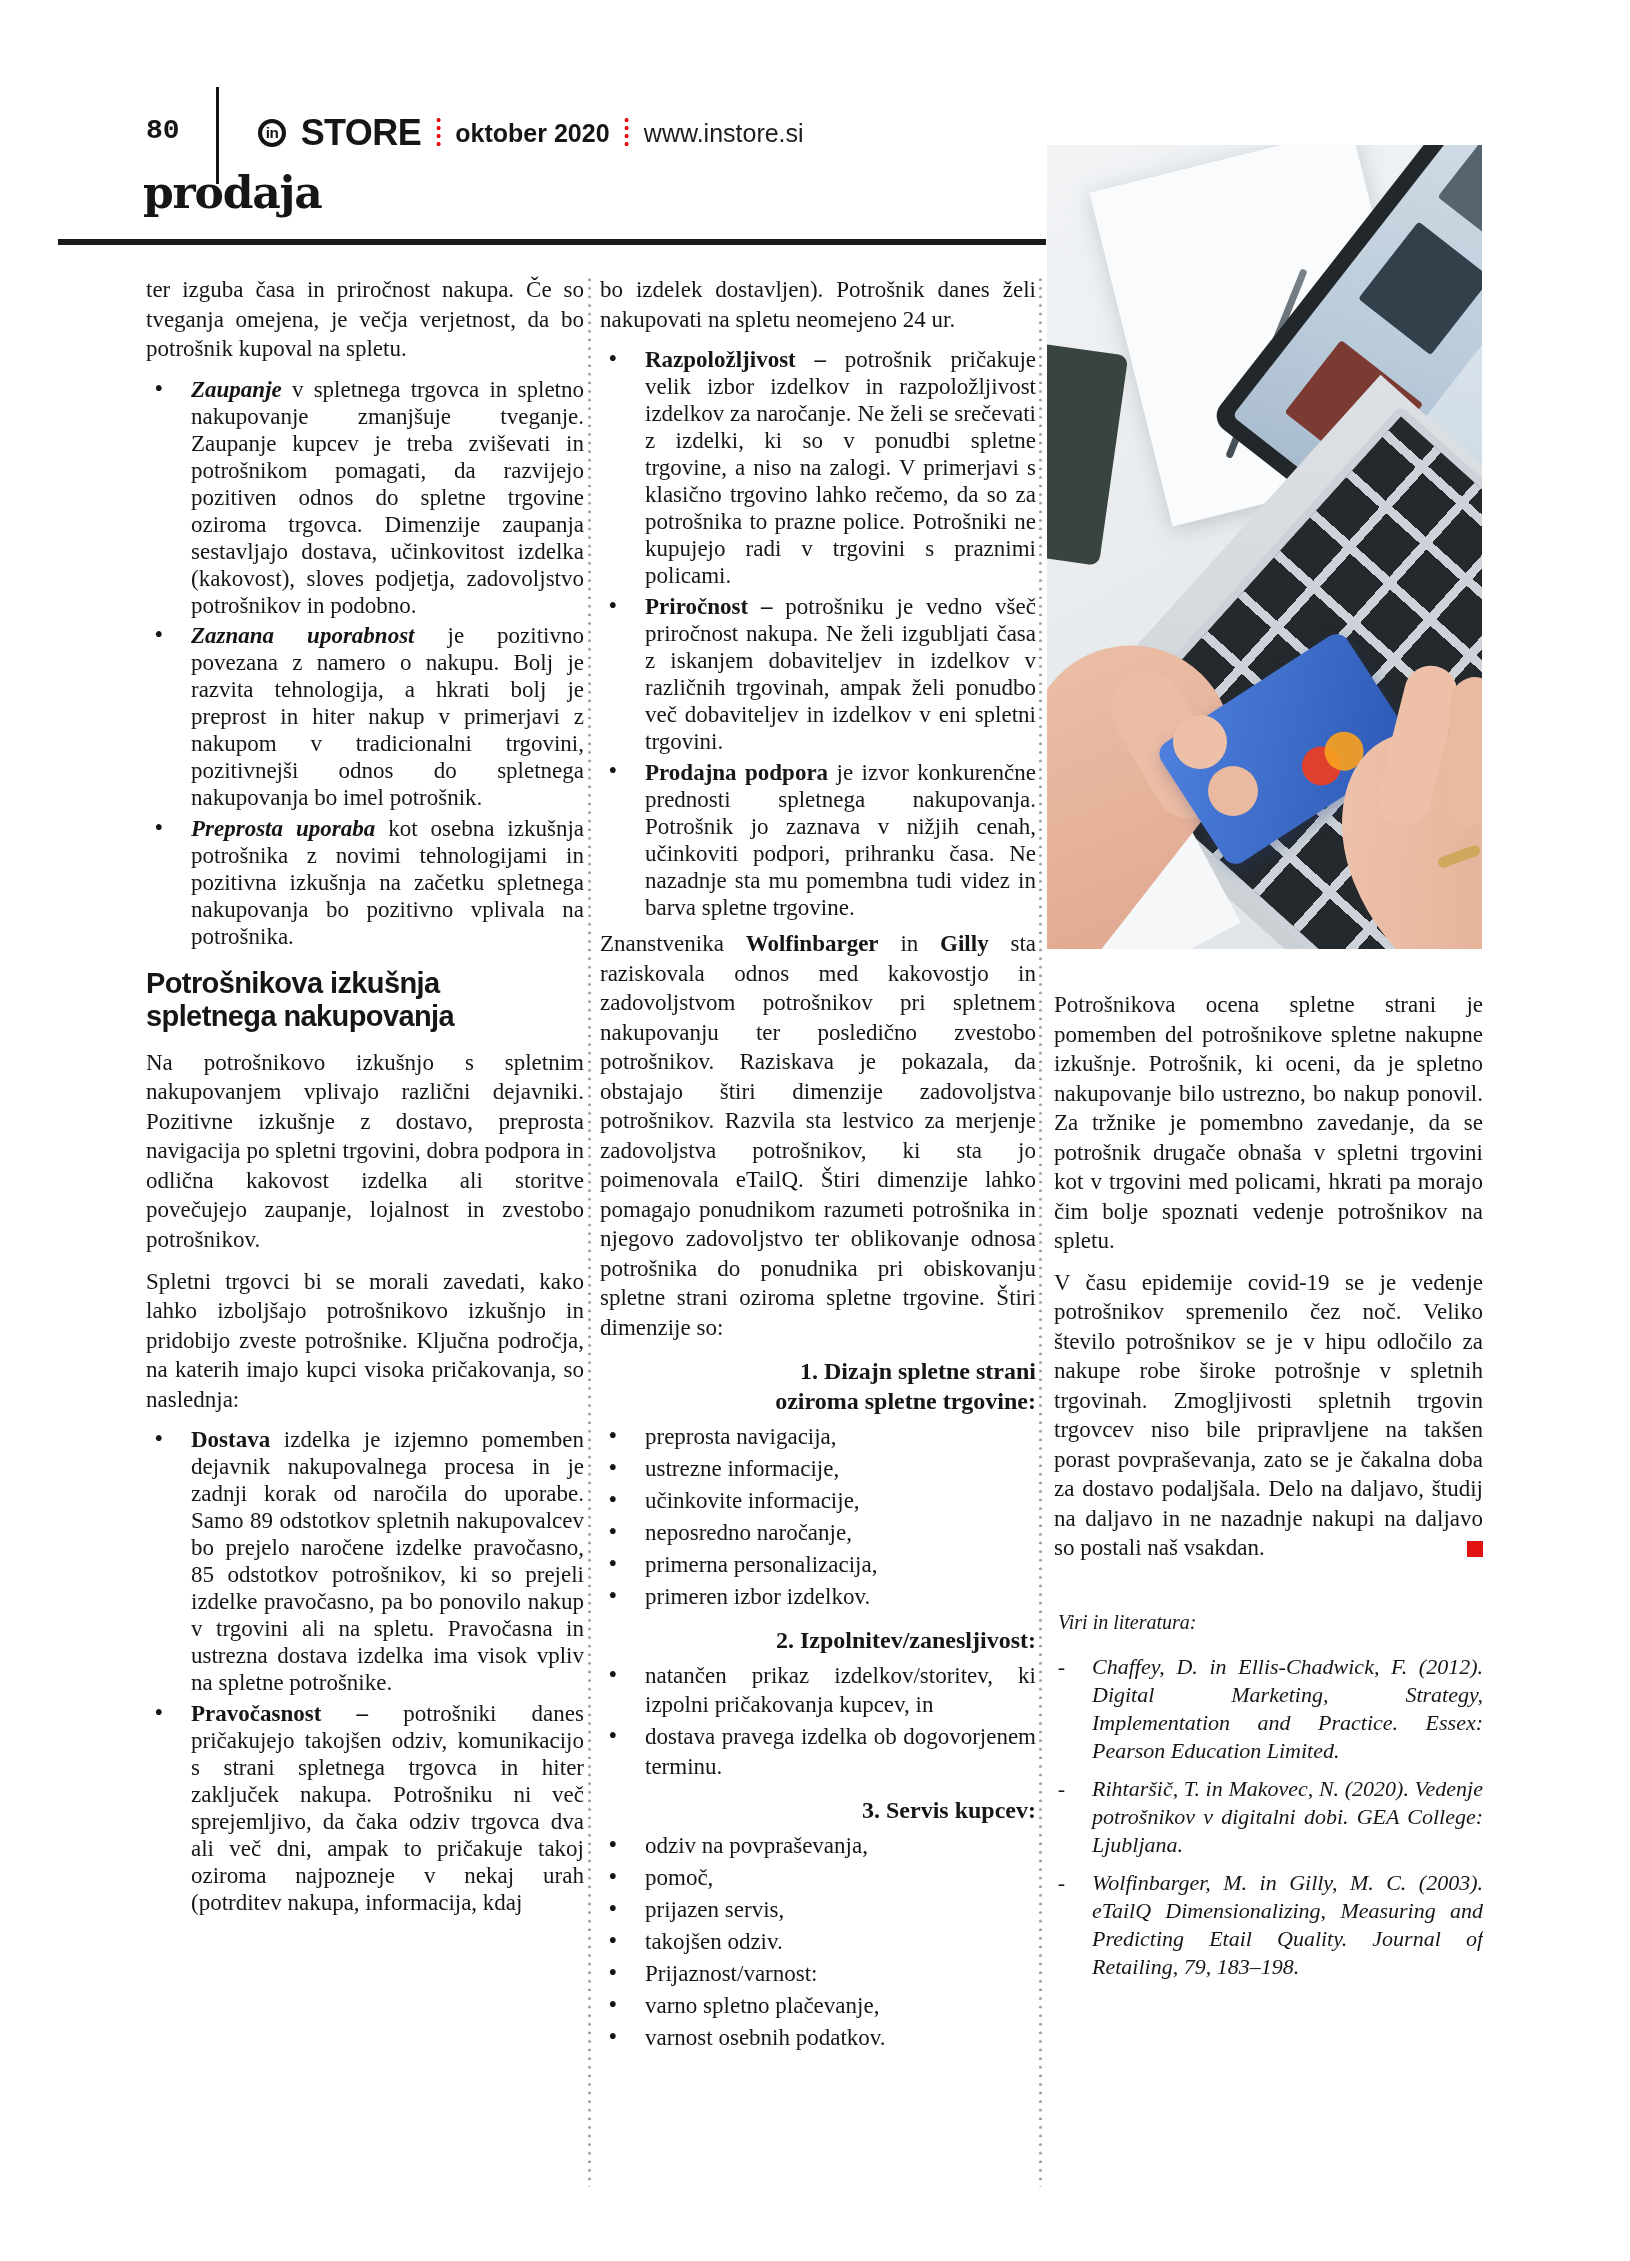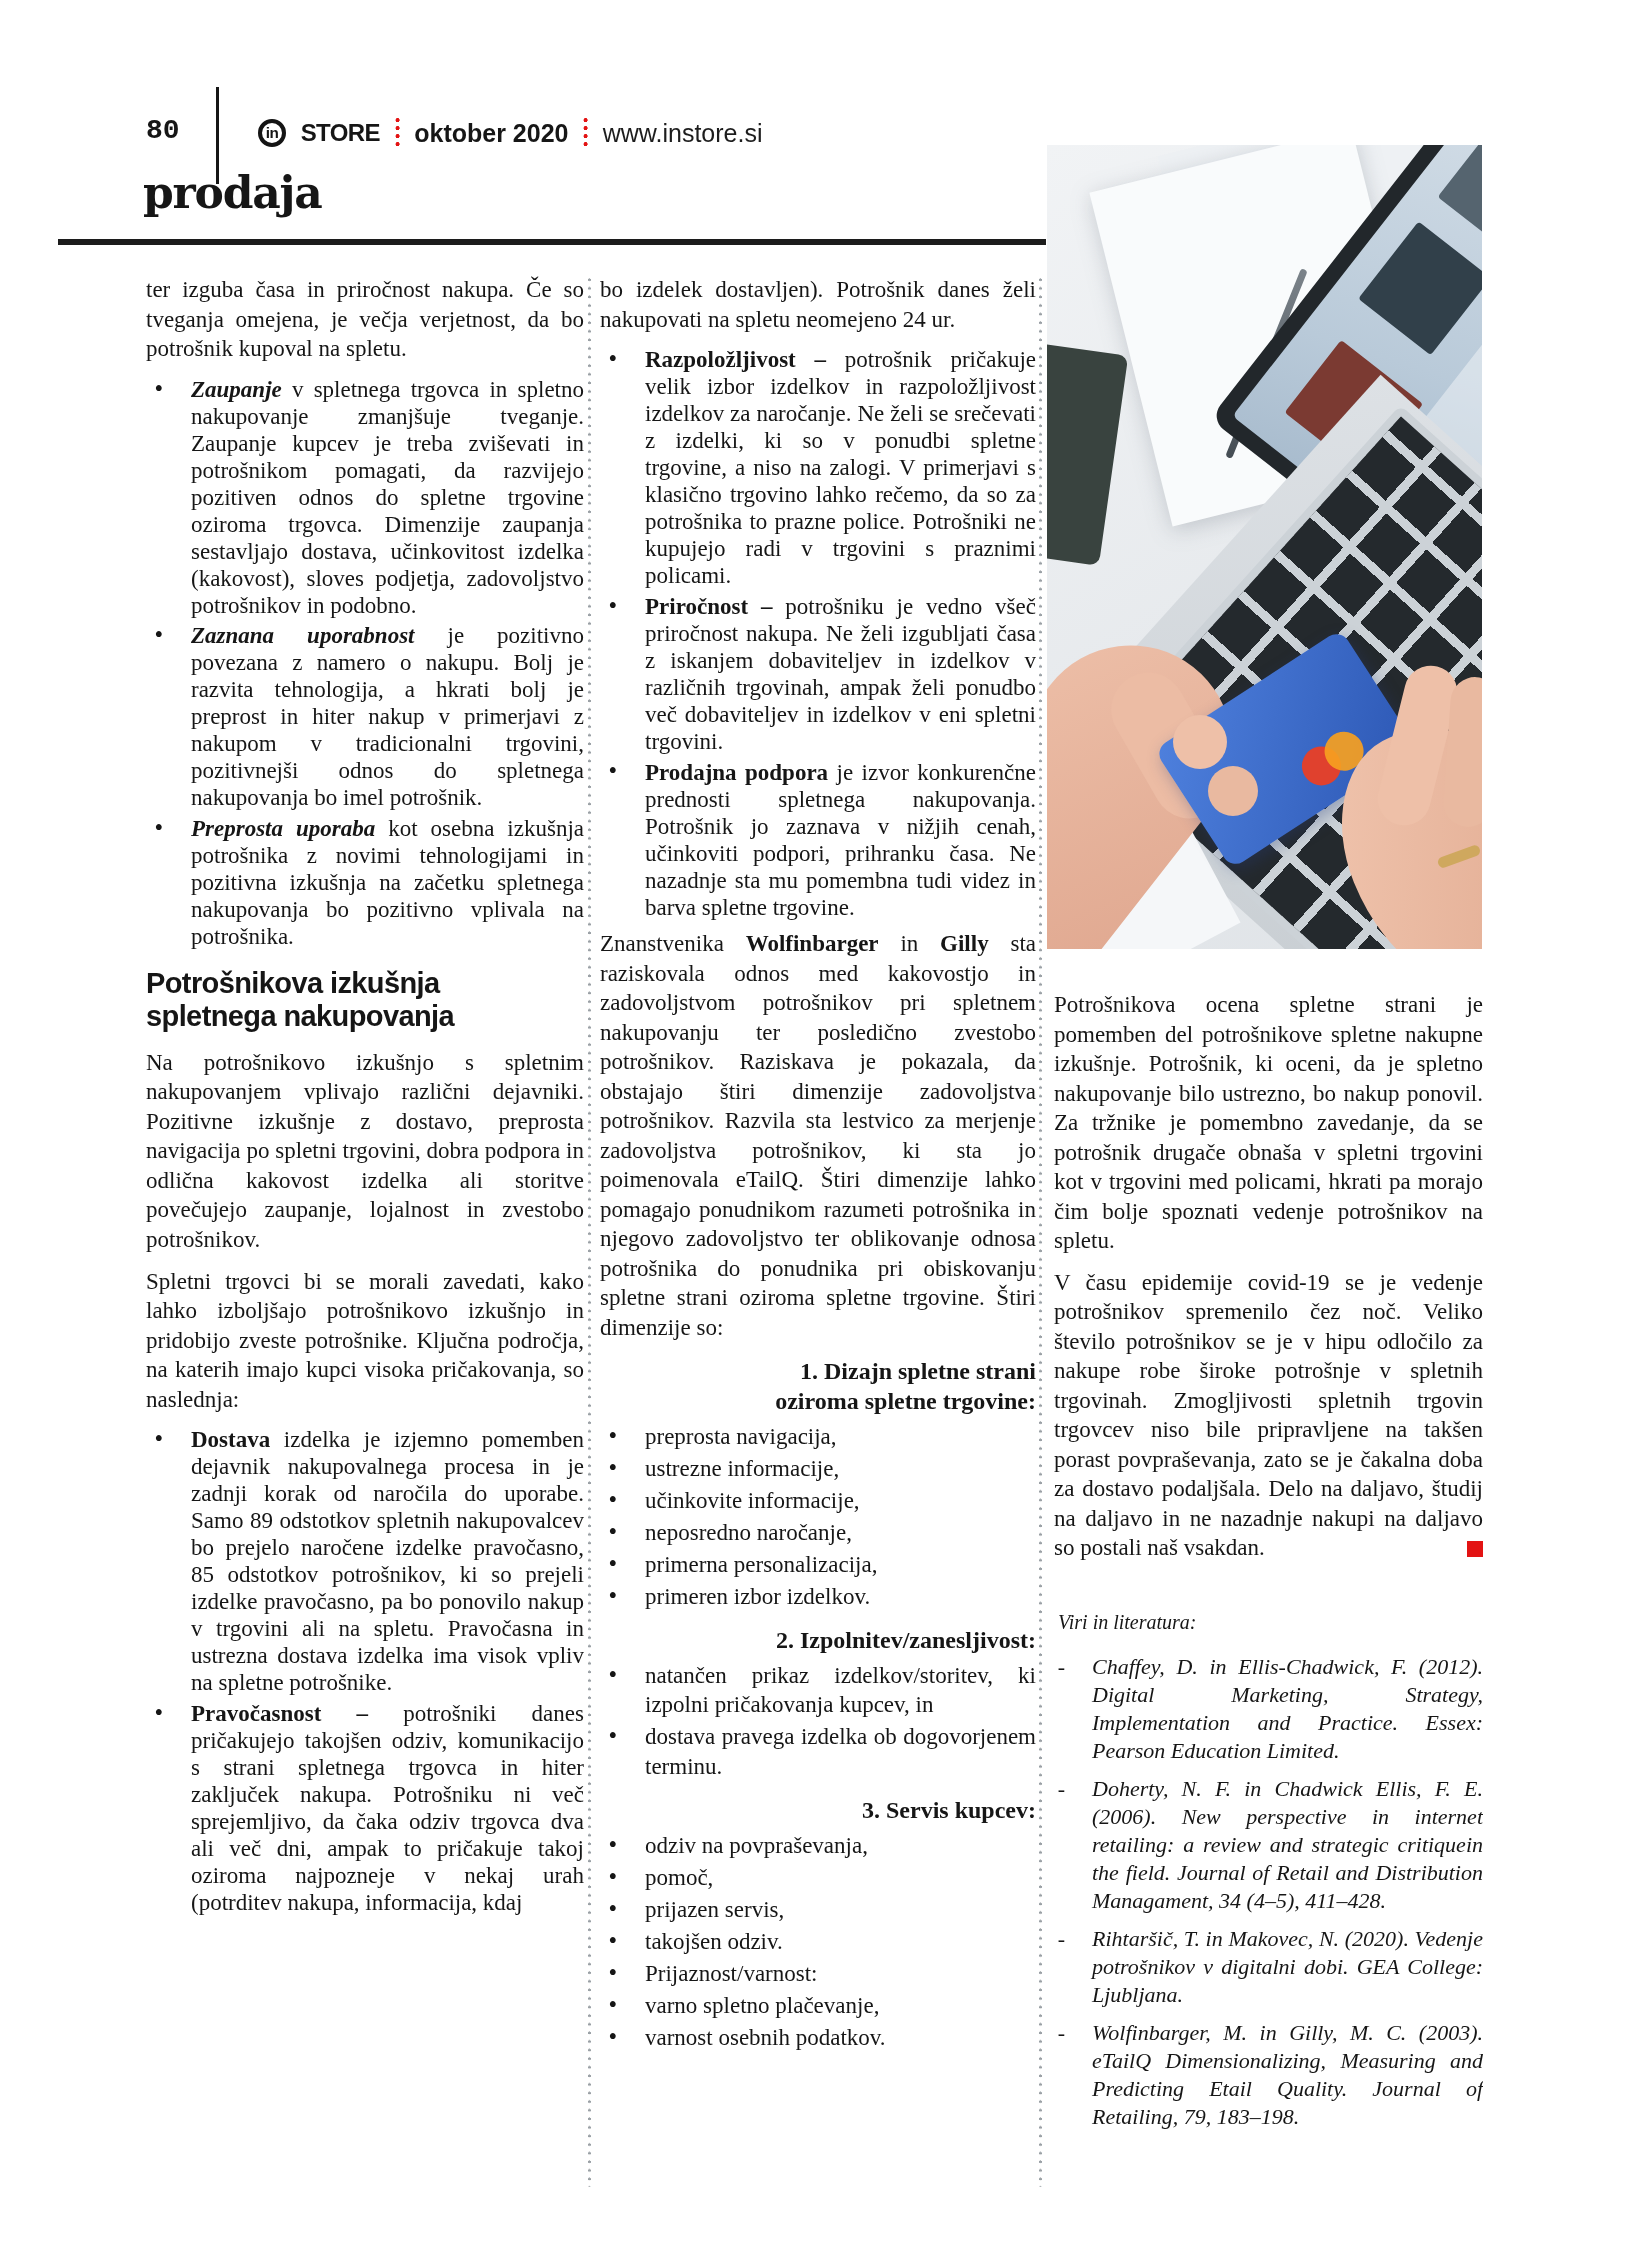--- a/index.html
+++ b/index.html
@@ -14,21 +14,21 @@
     position:relative; width:1630px; height:2261px; background:#fff;
     overflow:hidden; font-family:"Liberation Serif", serif; color:var(--text);
   }
   
   .pageno{position:absolute; left:146px; top:115px; font-family:Liberation Mono, monospace; font-weight:bold; font-size:28px;}
   .header-vline{position:absolute; left:216px; top:87px; width:2.5px; height:97px; background:#151515;}
   .masthead{position:absolute; left:258px; top:117px; height:32px; display:flex; align-items:center; gap:14.7px;}
   .logo-circle{width:28px; height:28px; border:4.3px solid #141414; border-radius:50%;
     display:flex; align-items:center; justify-content:center;
     font-family:"Liberation Sans",sans-serif; font-weight:bold; font-size:15.3px; letter-spacing:-0.6px;}
-  .logo-store{font-family:"Liberation Sans",sans-serif; font-weight:bold; font-size:24px; letter-spacing:-0.6px;}
+  .logo-store{font-family:"Liberation Sans",sans-serif; font-weight:bold; font-size:36px; letter-spacing:-0.6px;}
   .dots-red{width:4.9px; height:32px;
     background-image:radial-gradient(circle at 2.5px 3.1px, var(--accent-red) 1.8px, transparent 2.2px);
     background-size:4.9px 8px;}
   .issue{font-family:Liberation Sans, sans-serif; font-weight:bold; font-size:25px;}
   .site{font-family:"Liberation Sans",sans-serif; font-size:25px; color:#1d1d1d;}
   .section-title{position:absolute; left:143px; top:167px; font-family:"DejaVu Serif",serif;
     font-weight:bold; font-size:44px; letter-spacing:-1.2px;}
   .rule{position:absolute; left:58px; top:239px; width:988px; height:6.1px; background:var(--rule);}
   
   .colsep{position:absolute; top:278px; width:2.5px; height:1909px;
@@ -183,21 +183,20 @@
       <li>varnost osebnih podatkov.</li>
     </ul>
   </div>
 
   <div class="col col3">
     <p>Potrošnikova ocena spletne strani je pomemben del potrošnikove spletne nakupne izkušnje. Potrošnik, ki oceni, da je spletno nakupovanje bilo ustrezno, bo nakup ponovil. Za tržnike je pomembno zavedanje, da se potrošnik drugače obnaša v spletni trgovini kot v trgovini med policami, hkrati pa morajo čim bolje spoznati vedenje potrošnikov na spletu.</p>
     <p class="rel"><span>V času epidemije covid-19 se je vedenje potrošnikov spremenilo čez noč. Veliko število potrošnikov se je v hipu odločilo za nakupe robe široke potrošnje v spletnih trgovinah. Zmogljivosti spletnih trgovin trgovcev niso bile pripravljene na takšen porast povpraševanja, zato se je čakalna doba za dostavo podaljšala. Delo na daljavo, študij na daljavo in ne nazadnje nakupi na daljavo so postali naš vsakdan.</span><span class="endmark"></span></p>
     <p class="viri">Viri in literatura:</p>
     <ul class="refs">
       <li>Chaffey, D. in Ellis-Chadwick, F. (2012). Digital Marketing, Strategy, Implementation and Practice. Essex: Pearson Education Limited.</li>
-      <li>Doherty, N. F. in Chadwick Ellis, F. E. (2006). New perspective in internet retailing: a review and strategic critiquein the field. Journal of Retail and Distribution Managament, 34 (4–5), 411–428.</li>
       <li>Rihtaršič, T. in Makovec, N. (2020). Vedenje potrošnikov v digitalni dobi. GEA College: Ljubljana.</li>
       <li>Wolfinbarger, M. in Gilly, M. C. (2003). eTailQ Dimensionalizing, Measuring and Predicting Etail Quality. Journal of Retailing, 79, 183–198.</li>
     </ul>
   </div>
 
   <div class="photo">
     <div class="ph-paper2"></div>
     <div class="ph-paper1"></div>
     <div class="ph-pen"></div>
     <div class="ph-tablet"></div>

